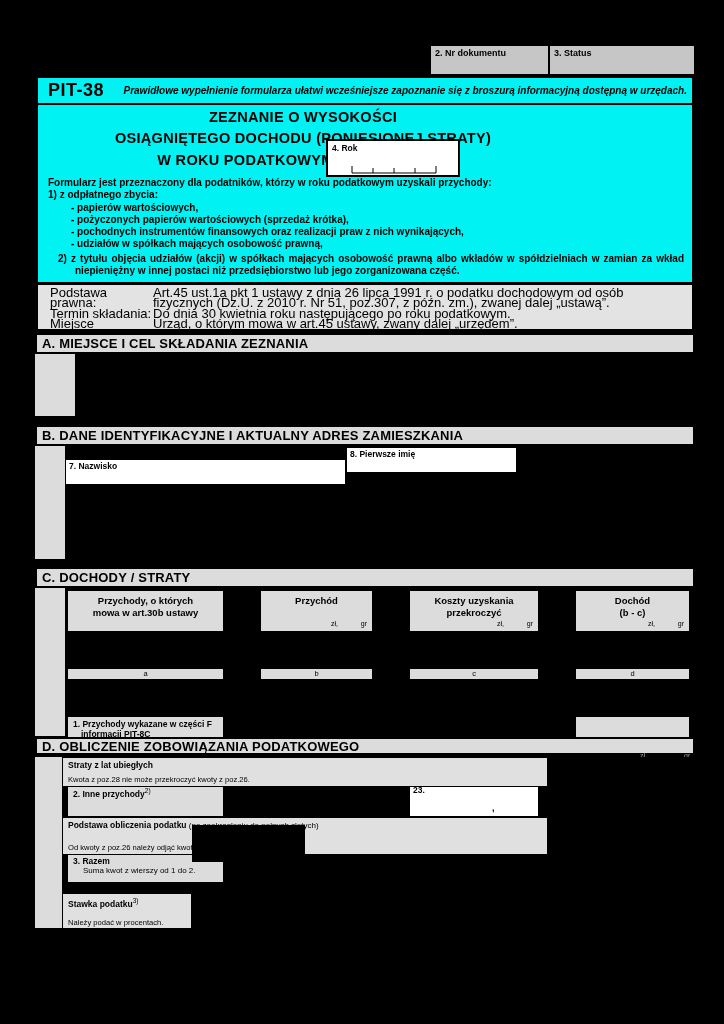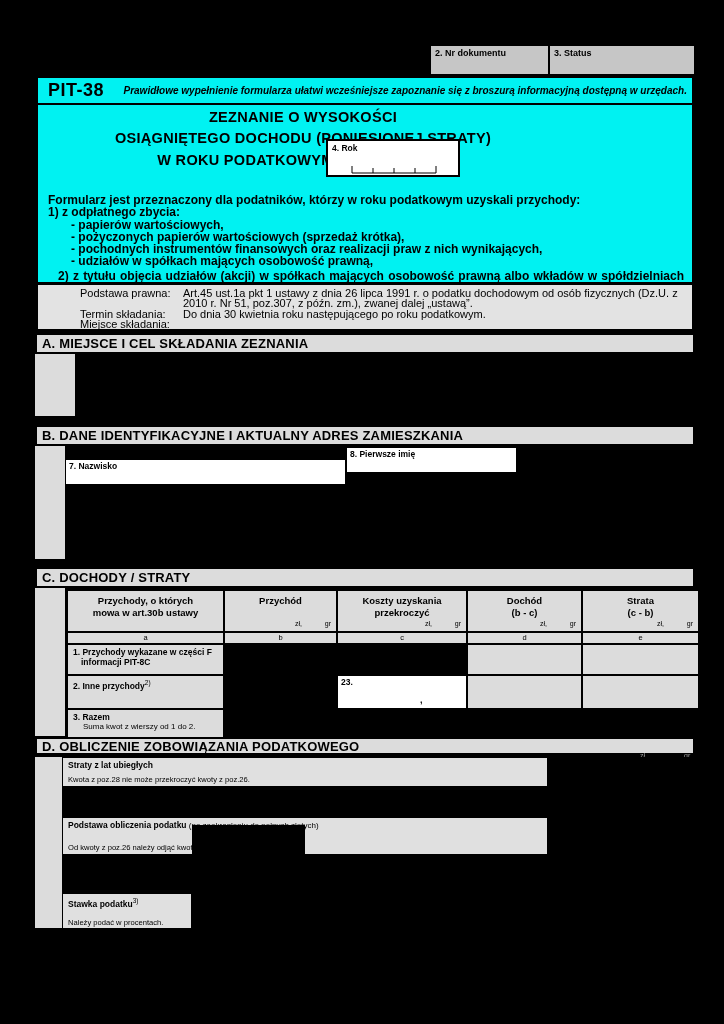--- a/index.html
+++ b/index.html
@@ -12,26 +12,26 @@
   .topbox{background:#c6c6c6;border:1px solid #000;font-size:9px;font-weight:bold;padding:2px 4px;}
   
   .cyan{background:#00f2f2;border:3px solid #000;}
   .pitrow{height:25px;border-bottom:2px solid #000;display:flex;align-items:center;}
   .pitcode{font-size:18px;font-weight:bold;margin-left:10px;letter-spacing:.5px;}
   .pitnote{font-size:10px;font-weight:bold;font-style:italic;margin-left:auto;margin-right:5px;}
   .tline{position:absolute;text-align:center;font-weight:bold;font-size:14.5px;letter-spacing:.3px;}
   .rokbox{position:absolute;background:#fff;border:2px solid #000;}
   .roklabel{font-size:8.5px;font-weight:bold;padding:2px 4px;display:block;}
   .rokruler{position:absolute;bottom:1px;left:22px;}
-  .introblock{position:absolute;left:10px;right:5px;top:116px;font-size:12px;font-weight:bold;line-height:12.3px;}
+  .introblock{position:absolute;left:10px;right:5px;top:99px;font-size:10px;font-weight:bold;line-height:12.3px;}
   .bullets{margin-left:23px;}
   .item2{padding-left:27px;text-indent:-17px;text-align:justify;padding-right:3px;margin-top:2px;}
   
   .legal{background:#e3e3e3;border-left:3px solid #000;border-right:3px solid #000;border-bottom:4px solid #000;padding-top:3px;}
-  .lrow{display:flex;font-size:11px;line-height:10.3px;margin-left:30px;}
+  .lrow{display:flex;font-size:13px;line-height:10.3px;}
   .llabel{width:103px;padding-left:12px;flex-shrink:0;}
   .ltext{flex:1;padding-right:8px;}
   
   .secband{background:#dcdcdc;border:2px solid #000;display:flex;align-items:center;font-weight:bold;font-size:13px;padding-left:5px;letter-spacing:.2px;}
   .strip{background:#dcdcdc;}
   .redact{background:#000;}
   .wfield{background:#fff;border:1px solid #000;font-size:8.5px;font-weight:bold;padding:1px 3px;}
   
   .ctable{display:grid;grid-template-columns:157px 113px 130px 115px 117px;grid-template-rows:42px 12px 31px 34px 30px;border:2px solid #000;background:#000;}
   .ctable>div{border:1px solid #000;box-sizing:border-box;position:relative;}
@@ -91,20 +91,21 @@
   <div class="lrow">
     <span class="llabel">Podstawa prawna:</span>
     <span class="ltext">Art.45 ust.1a pkt 1 ustawy z dnia 26 lipca 1991 r. o podatku dochodowym od osób fizycznych (Dz.U. z 2010 r. Nr 51, poz.307, z późn. zm.), zwanej dalej „ustawą”.</span>
   </div>
   <div class="lrow">
     <span class="llabel">Termin składania:</span>
     <span class="ltext">Do dnia 30 kwietnia roku następującego po roku podatkowym.</span>
   </div>
   <div class="lrow">
     <span class="llabel">Miejsce składania:</span>
+    <span class="ltext">Urząd, o którym mowa w art.45 ustawy, zwany dalej „urzędem”.</span>
   </div>
 </div>
 
 <div class="abs secband" style="left:35px;top:333px;width:660px;height:21px;">
   <span>A. MIEJSCE I CEL SKŁADANIA ZEZNANIA</span>
 </div>
 <div class="abs strip" style="left:35px;top:354px;width:40px;height:62px;"></div>
 <div class="abs redact" style="left:75px;top:354px;width:620px;height:62px;"></div>
 
 <div class="abs secband" style="left:35px;top:425px;width:660px;height:21px;">
@@ -112,21 +113,21 @@
 </div>
 <div class="abs strip" style="left:35px;top:446px;width:30px;height:113px;"></div>
 <div class="abs redact" style="left:65px;top:446px;width:630px;height:113px;"></div>
 <div class="abs wfield" style="left:65px;top:447px;width:281px;height:26px;margin-top:12px;"><span>7. Nazwisko</span></div>
 <div class="abs wfield" style="left:346px;top:447px;width:171px;height:26px;"><span>8. Pierwsze imię</span></div>
 
 <div class="abs secband" style="left:35px;top:567px;width:660px;height:21px;">
   <span>C. DOCHODY / STRATY</span>
 </div>
 <div class="abs strip" style="left:35px;top:588px;width:30px;height:148px;"></div>
-<div class="abs ctable" style="left:65px;top:588px;width:632px;">
+<div class="abs ctable" style="left:65px;top:588px;width:632px;gap:36px;">
 
   <div class="chead">
     <div>Przychody, o których</div>
     <div>mowa w art.30b ustawy</div>
   </div>
   <div class="chead">
     <div>Przychód</div>
     <div class="cunits">
         <span class="uzl">zł,</span>
         <span class="ugr">gr</span>

